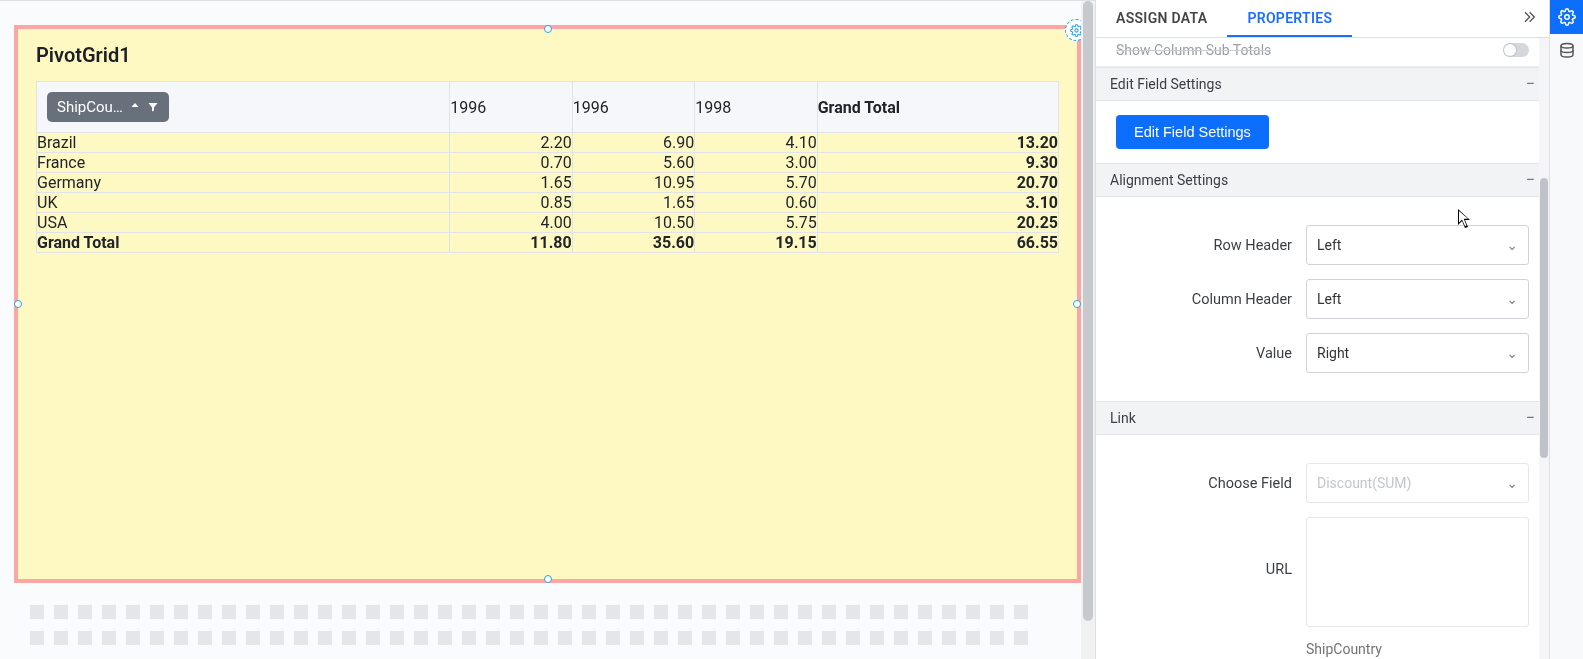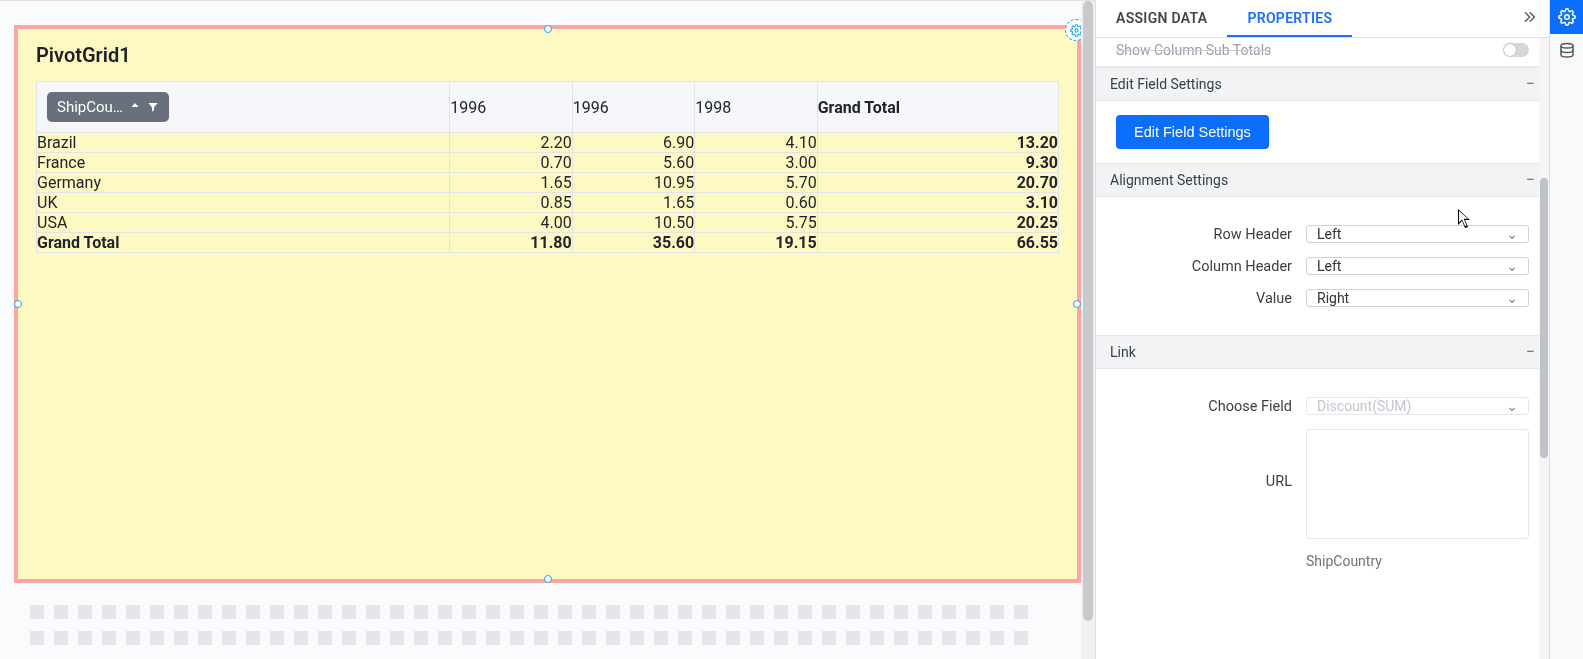--- a/index.html
+++ b/index.html
@@ -48,21 +48,21 @@
   .cut-row .lbl { position:relative; }
   .cut-row .lbl::after { content:""; position:absolute; left:0; right:0; top:50%; border-top:1px solid #c8ccd2; }
   .toggle { width:26px; height:14px; border-radius:8px; background:#d4d7dc; position:relative; }
   .toggle::after { content:""; position:absolute; width:12px; height:12px; background:#fff; border-radius:50%; top:1px; left:1px; box-shadow:0 0 2px rgba(0,0,0,.3); }
   .section-hdr { background:#f1f3f5; border-top:1px solid #e2e5e9; border-bottom:1px solid #e2e5e9; padding:8px 14px; font-size:14px; color:#3a3f46; display:flex; align-items:center; justify-content:space-between; }
   .section-hdr .minus { color:#6b7280; font-size:16px; line-height:1; }
   .section-body { padding:14px 20px; }
   .btn-primary { background:#0b6efd; color:#fff; border:none; border-radius:4px; padding:9px 18px; font-size:14.5px; font-weight:500; cursor:pointer; }
   .form-row { display:flex; align-items:center; margin:14px 0; }
   .form-row .f-label { width:190px; text-align:right; padding-right:14px; color:#3a3f46; font-size:14.5px; }
-  .select { flex:1; border:1px solid #cfd3d9; border-radius:3px; height:18px; display:flex; align-items:center; padding:0 10px; justify-content:space-between; font-size:14px; color:#333; background:#fff; }
+  .select { flex:1; border:1px solid #cfd3d9; border-radius:3px; height:40px; display:flex; align-items:center; padding:0 10px; justify-content:space-between; font-size:14px; color:#333; background:#fff; }
   .select.disabled { color:#c3c7cd; border-color:#e4e7eb; }
   .select .chev { color:#888; }
   .checkbox { width:15px; height:15px; border:1px solid #c0c4ca; border-radius:3px; background:#fff; }
   .textarea { flex:1; border:1px solid #e4e7eb; border-radius:3px; height:110px; background:#fff; }
   .form-row.top { align-items:flex-start; }
   .form-row.top .f-label { padding-top:44px; }
   .disabled-text { color:#737373; }
   .panel-scroll { position:absolute; right:0; top:0; bottom:0; width:10px; background:#f5f5f7; }
   .panel-thumb { position:absolute; right:1px; width:8px; top:140px; height:280px; background:#bfc3c9; border-radius:4px; }
 

